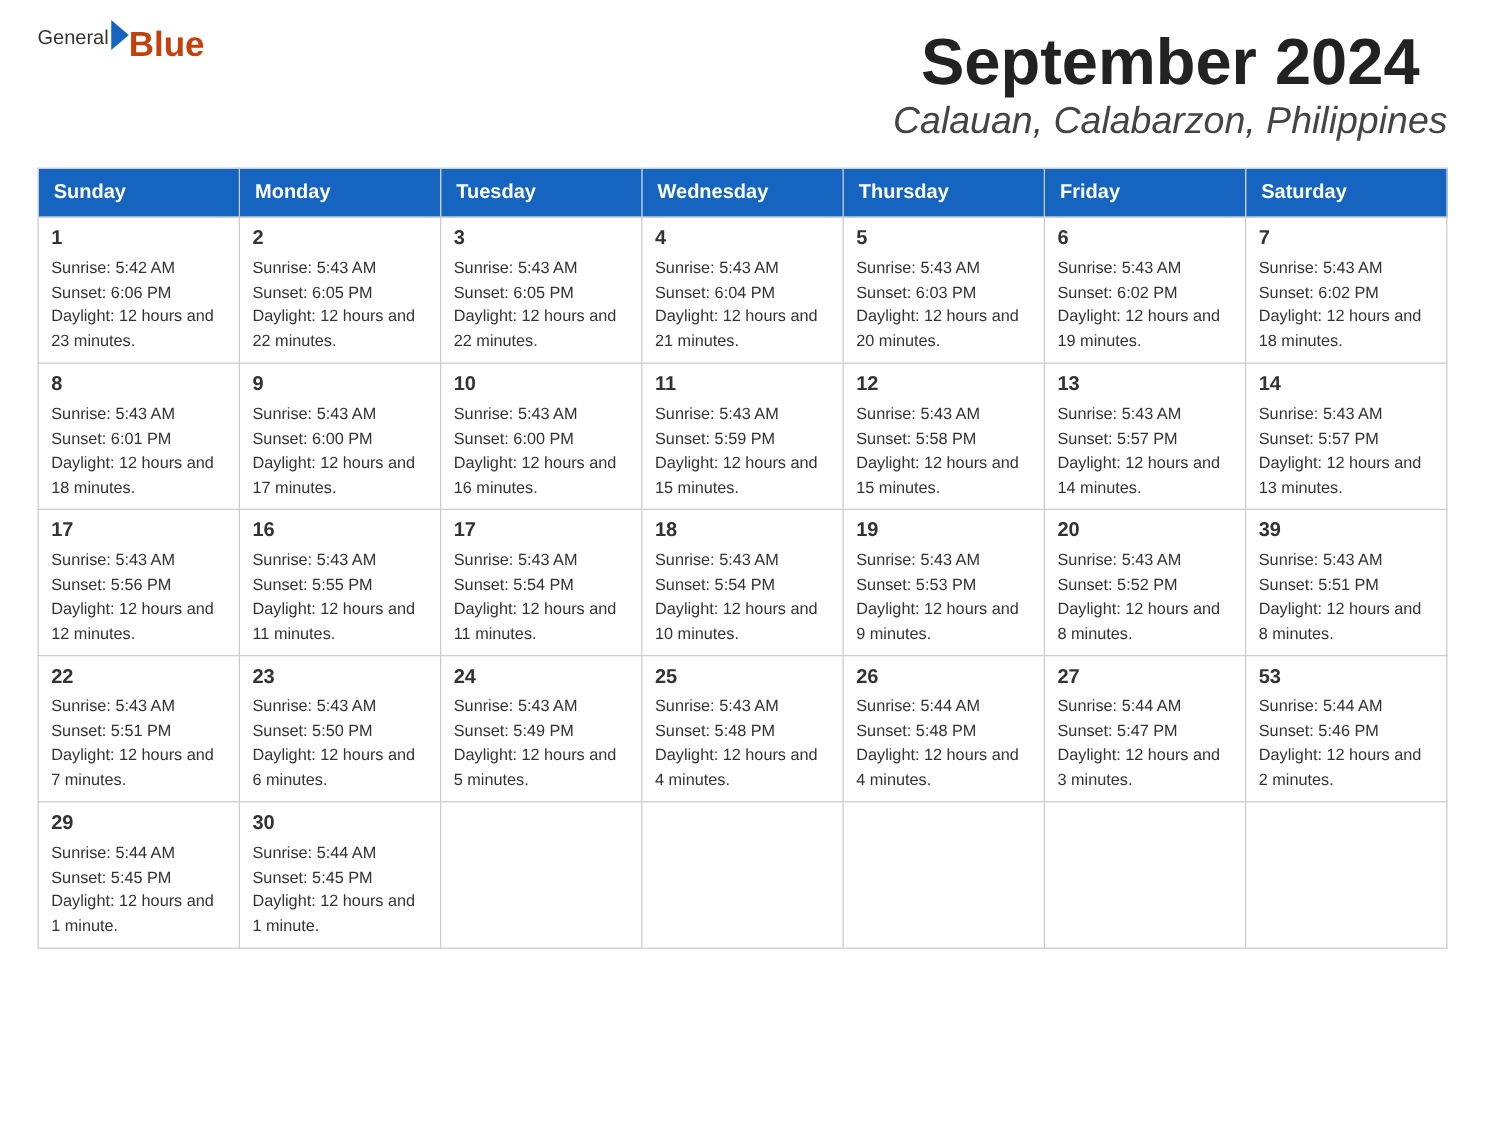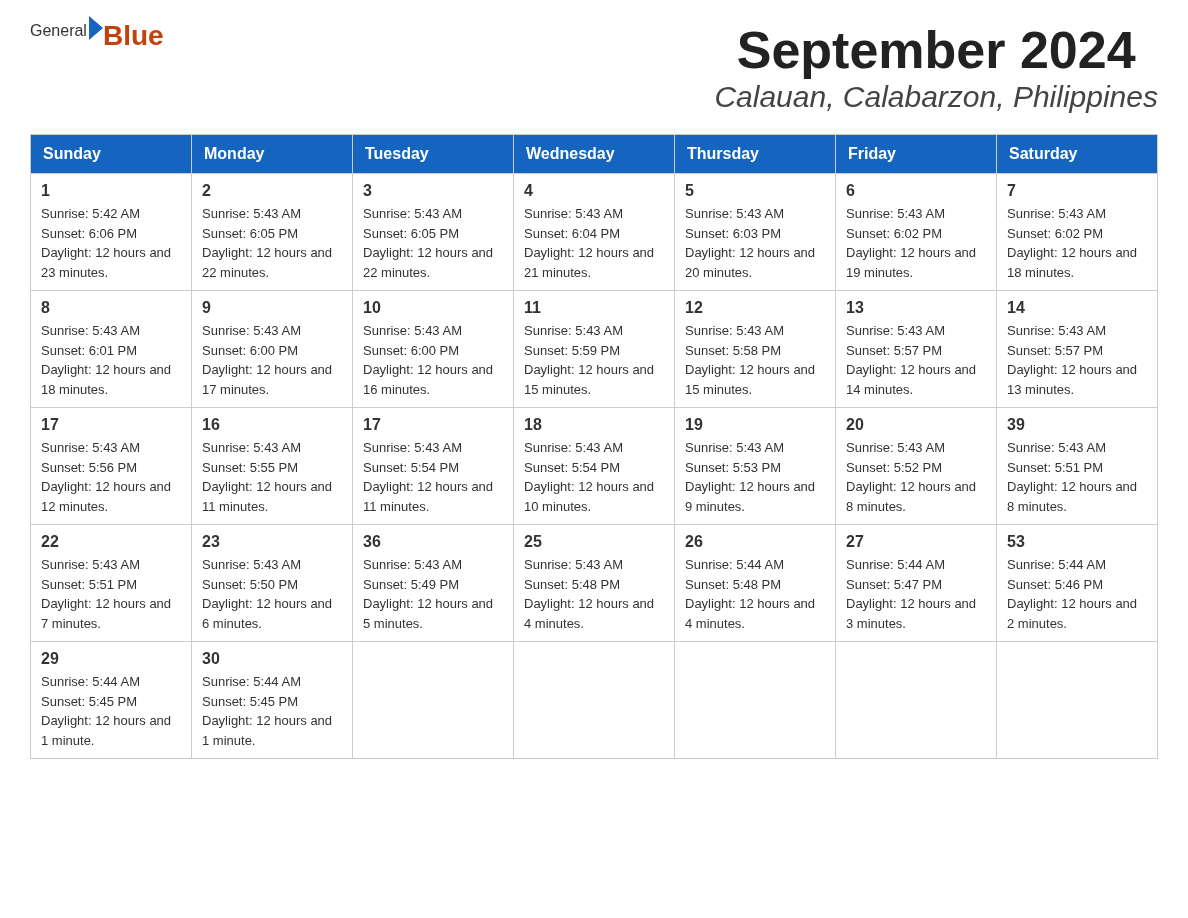--- a/index.html
+++ b/index.html
@@ -222,21 +222,21 @@
       <tr>
         <td>
           <span class="day-num">22</span>
 <div class="day-detail">Sunrise: 5:43 AM<br>Sunset: 5:51 PM<br>Daylight: 12 hours and 7 minutes.</div>
         </td>
         <td>
           <span class="day-num">23</span>
 <div class="day-detail">Sunrise: 5:43 AM<br>Sunset: 5:50 PM<br>Daylight: 12 hours and 6 minutes.</div>
         </td>
         <td>
-          <span class="day-num">36</span>
+          <span class="day-num">24</span>
 <div class="day-detail">Sunrise: 5:43 AM<br>Sunset: 5:49 PM<br>Daylight: 12 hours and 5 minutes.</div>
         </td>
         <td>
           <span class="day-num">25</span>
 <div class="day-detail">Sunrise: 5:43 AM<br>Sunset: 5:48 PM<br>Daylight: 12 hours and 4 minutes.</div>
         </td>
         <td>
           <span class="day-num">26</span>
 <div class="day-detail">Sunrise: 5:44 AM<br>Sunset: 5:48 PM<br>Daylight: 12 hours and 4 minutes.</div>
         </td>

